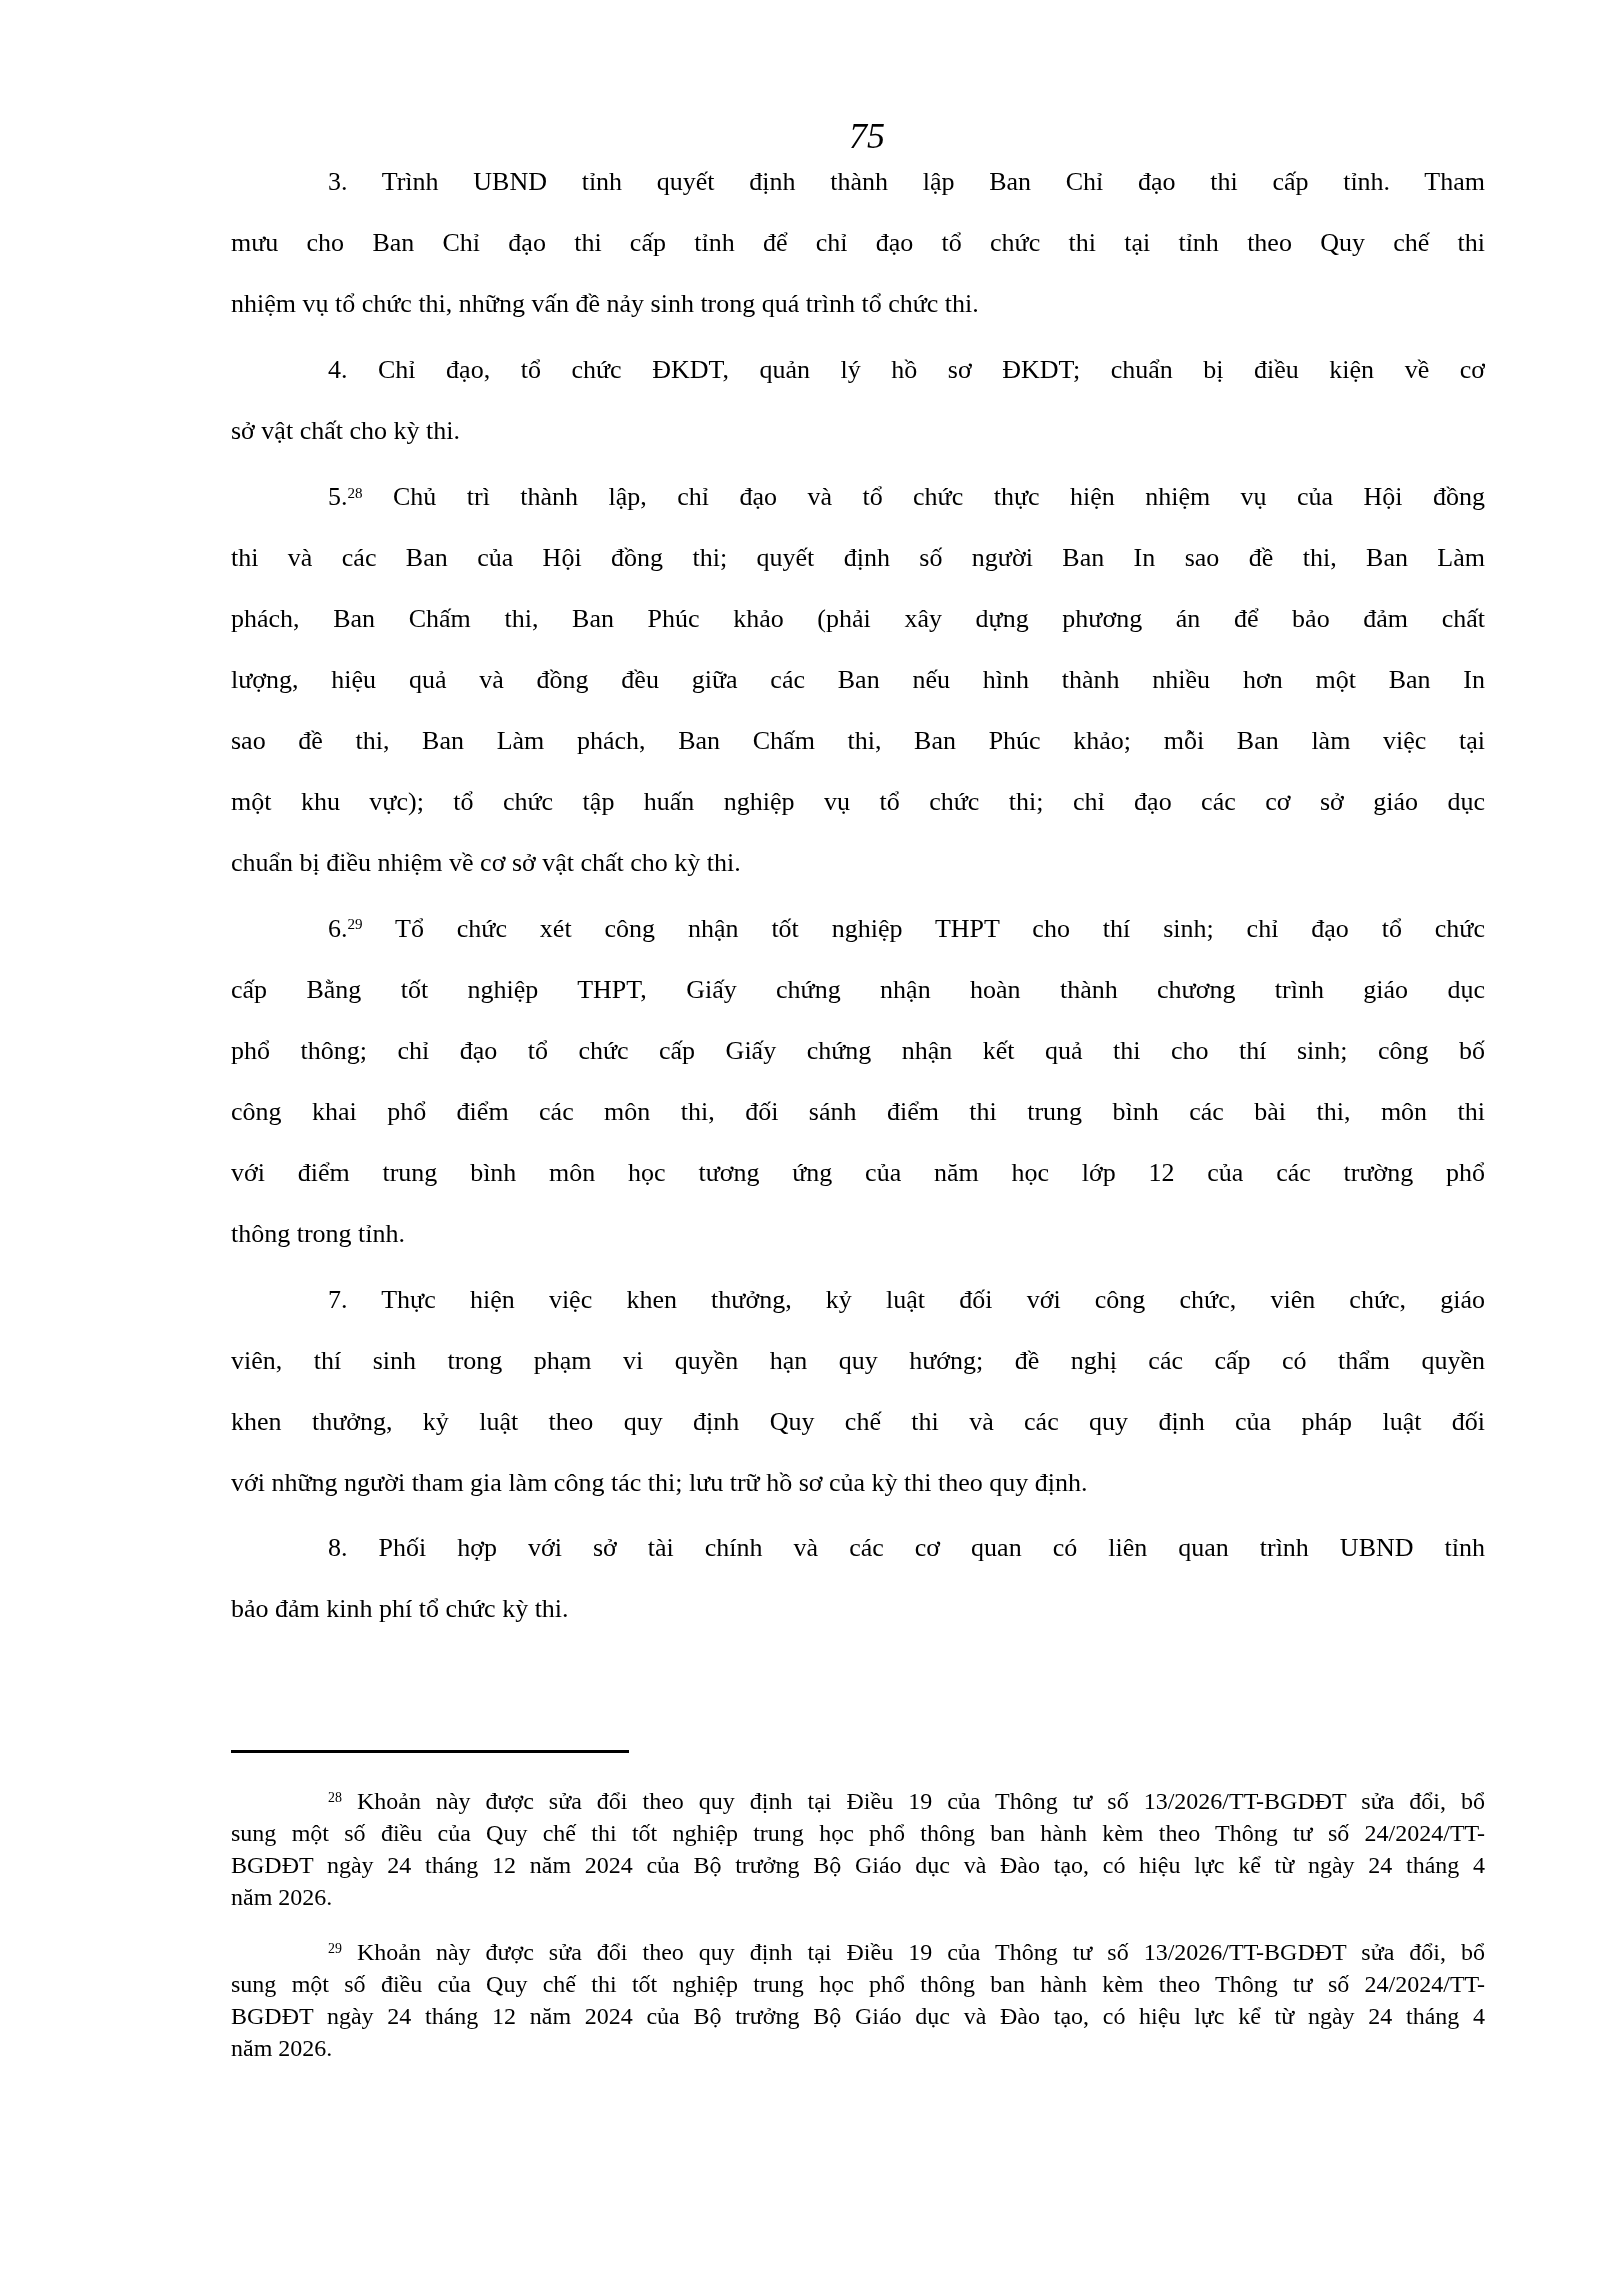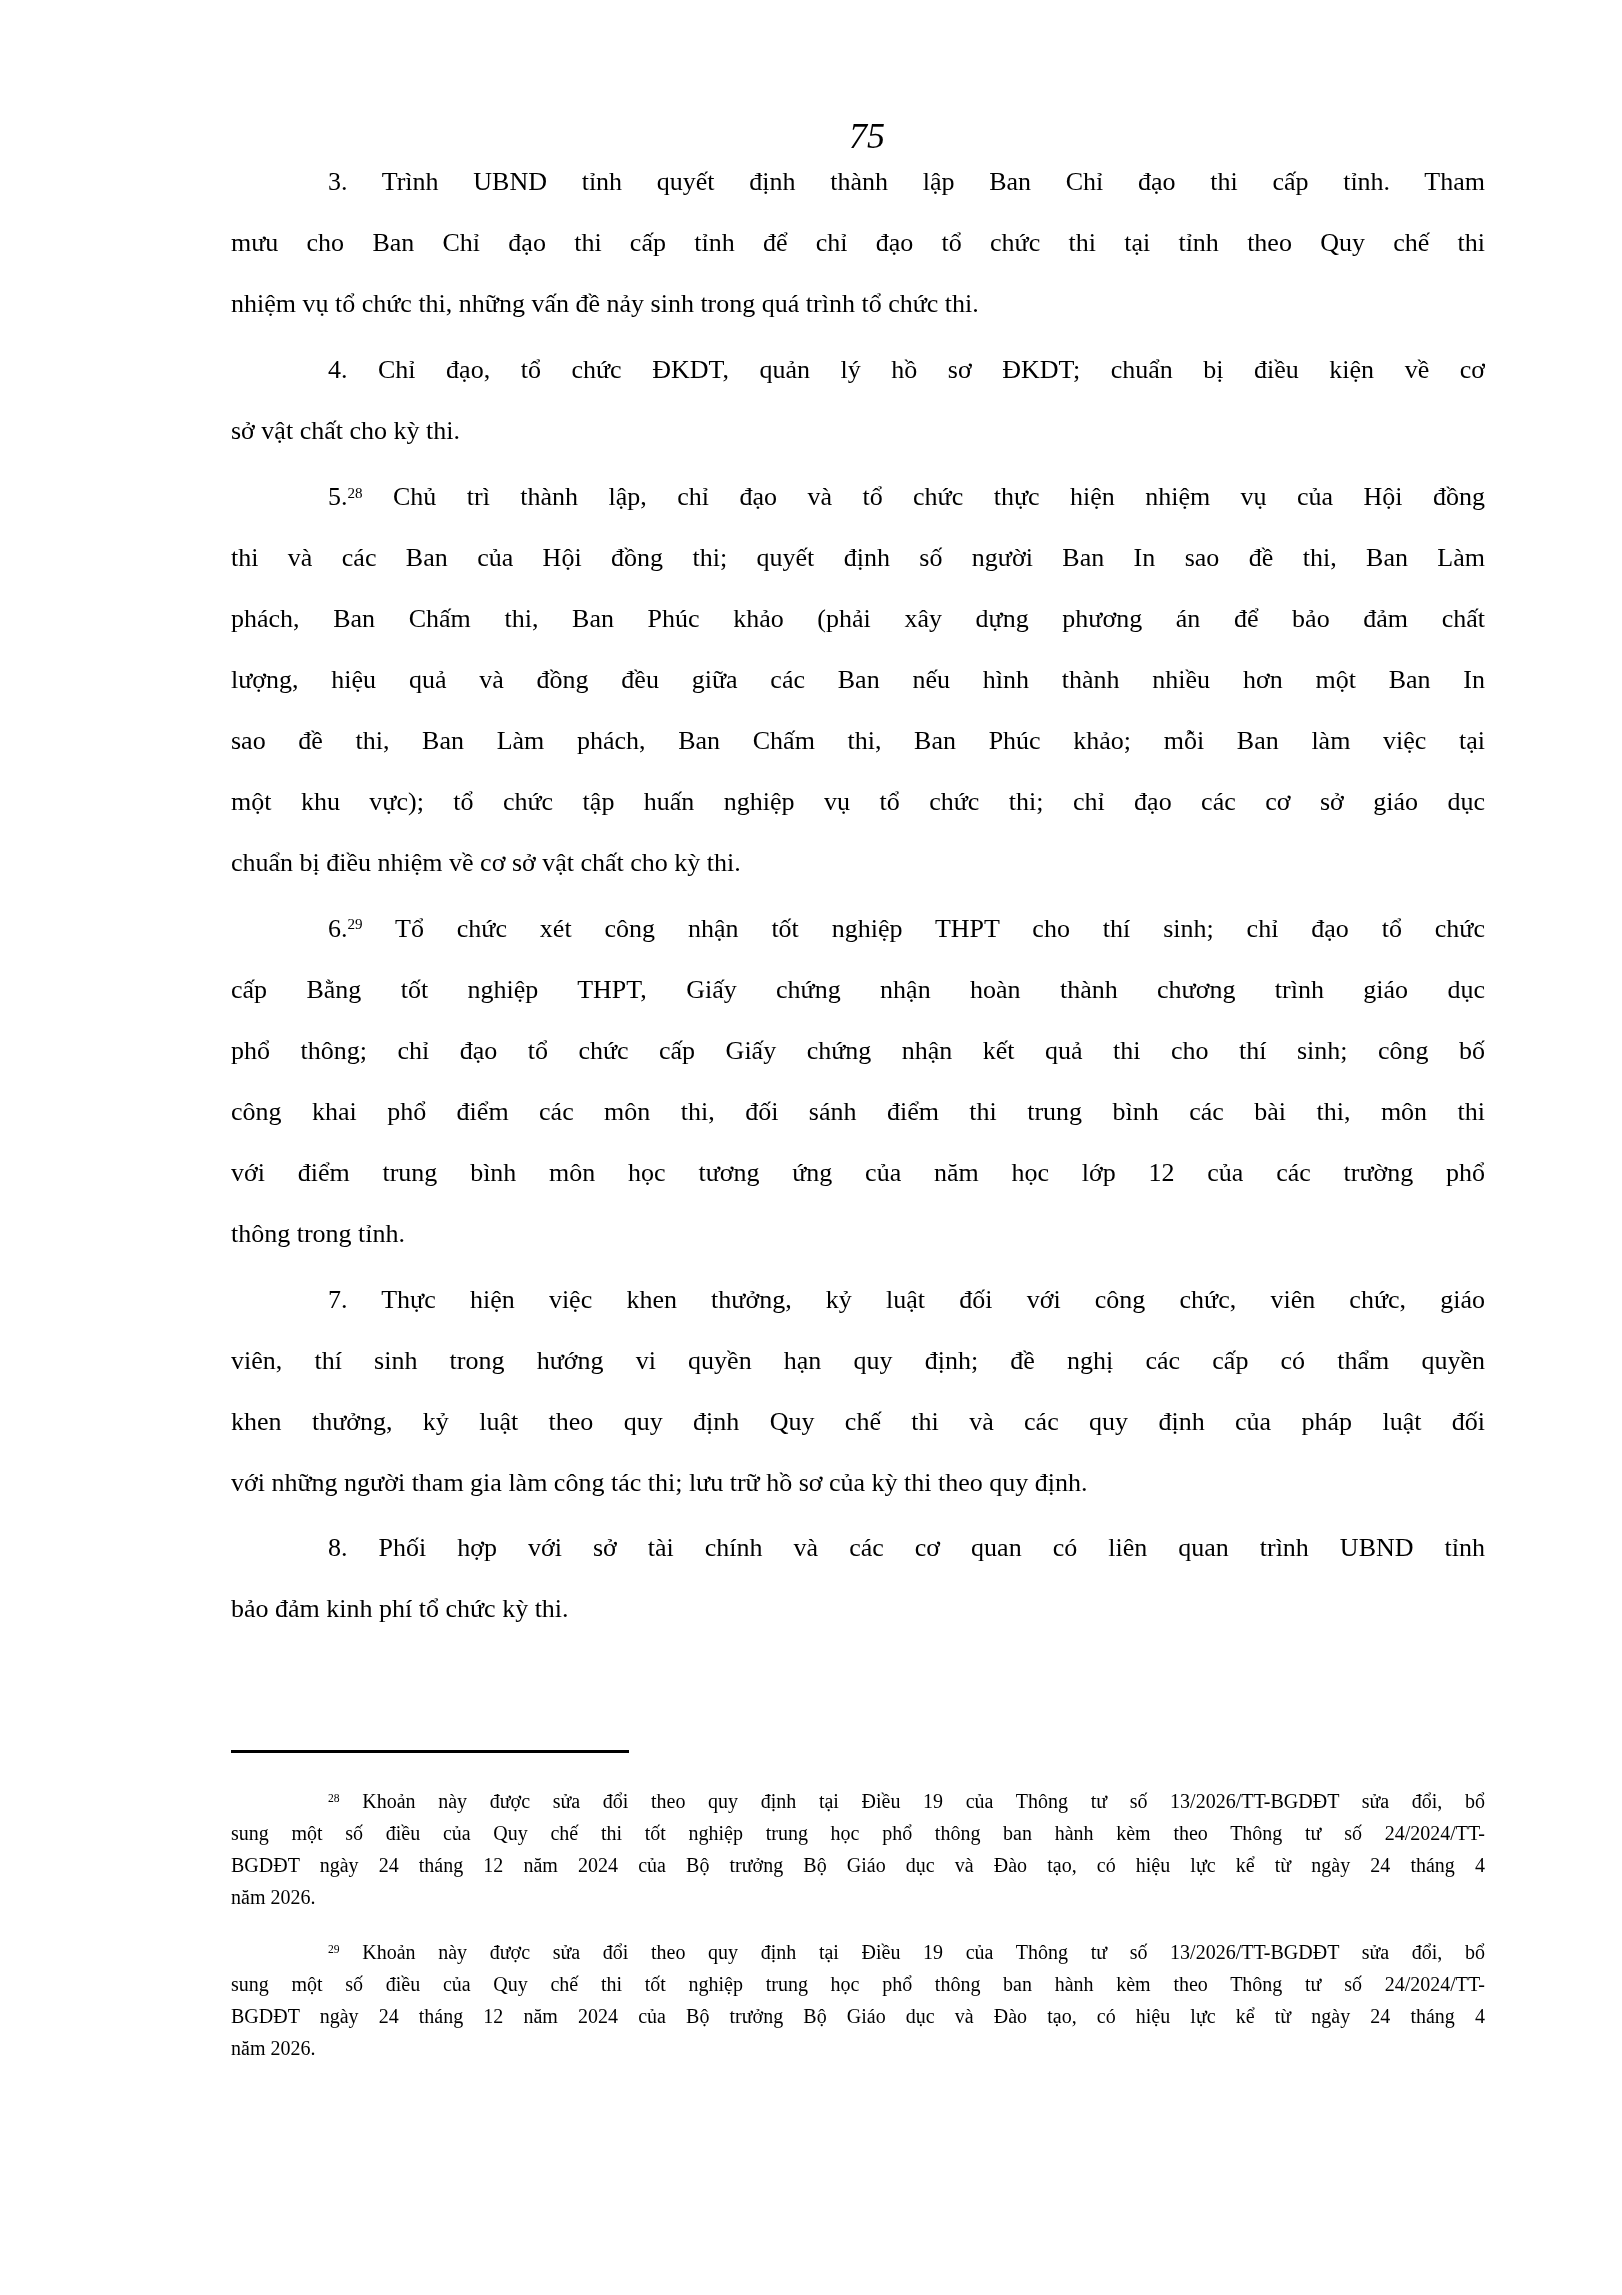--- a/index.html
+++ b/index.html
@@ -54,21 +54,21 @@
     left: 231px;
     width: 398px;
     height: 3.2px;
     background: #000000;
   }
   .footnotes {
     position: absolute;
     top: 1785px;
     left: 231px;
     width: 1254px;
-    font-size: 20px;
+    font-size: 24px;
   }
   .footnote + .footnote { margin-top: 23px; }
   .fline {
     display: block;
     height: 32px;
     line-height: 32px;
     text-align: justify;
     text-align-last: justify;
     overflow: hidden;
   }
@@ -107,21 +107,21 @@
     <div class="line first"><span>6.</span><sup>29</sup><span> Tổ chức xét công nhận tốt nghiệp THPT cho thí sinh; chỉ đạo tổ chức</span></div>
     <div class="line">cấp Bằng tốt nghiệp THPT, Giấy chứng nhận hoàn thành chương trình giáo dục</div>
     <div class="line">phổ thông; chỉ đạo tổ chức cấp Giấy chứng nhận kết quả thi cho thí sinh; công bố</div>
     <div class="line">công khai phổ điểm các môn thi, đối sánh điểm thi trung bình các bài thi, môn thi</div>
     <div class="line">với điểm trung bình môn học tương ứng của năm học lớp 12 của các trường phổ</div>
     <div class="line last">thông trong tỉnh.</div>
   </div>
 
   <div class="para">
     <div class="line first">7. Thực hiện việc khen thưởng, kỷ luật đối với công chức, viên chức, giáo</div>
-    <div class="line">viên, thí sinh trong hướng vi quyền hạn quy định; đề nghị các cấp có thẩm quyền</div>
+    <div class="line">viên, thí sinh trong phạm vi quyền hạn quy hướng; đề nghị các cấp có thẩm quyền</div>
     <div class="line">khen thưởng, kỷ luật theo quy định Quy chế thi và các quy định của pháp luật đối</div>
     <div class="line last">với những người tham gia làm công tác thi; lưu trữ hồ sơ của kỳ thi theo quy định.</div>
   </div>
 
   <div class="para">
     <div class="line first">8. Phối hợp với sở tài chính và các cơ quan có liên quan trình UBND tỉnh</div>
     <div class="line last">bảo đảm kinh phí tổ chức kỳ thi.</div>
   </div>
 
 </div>

